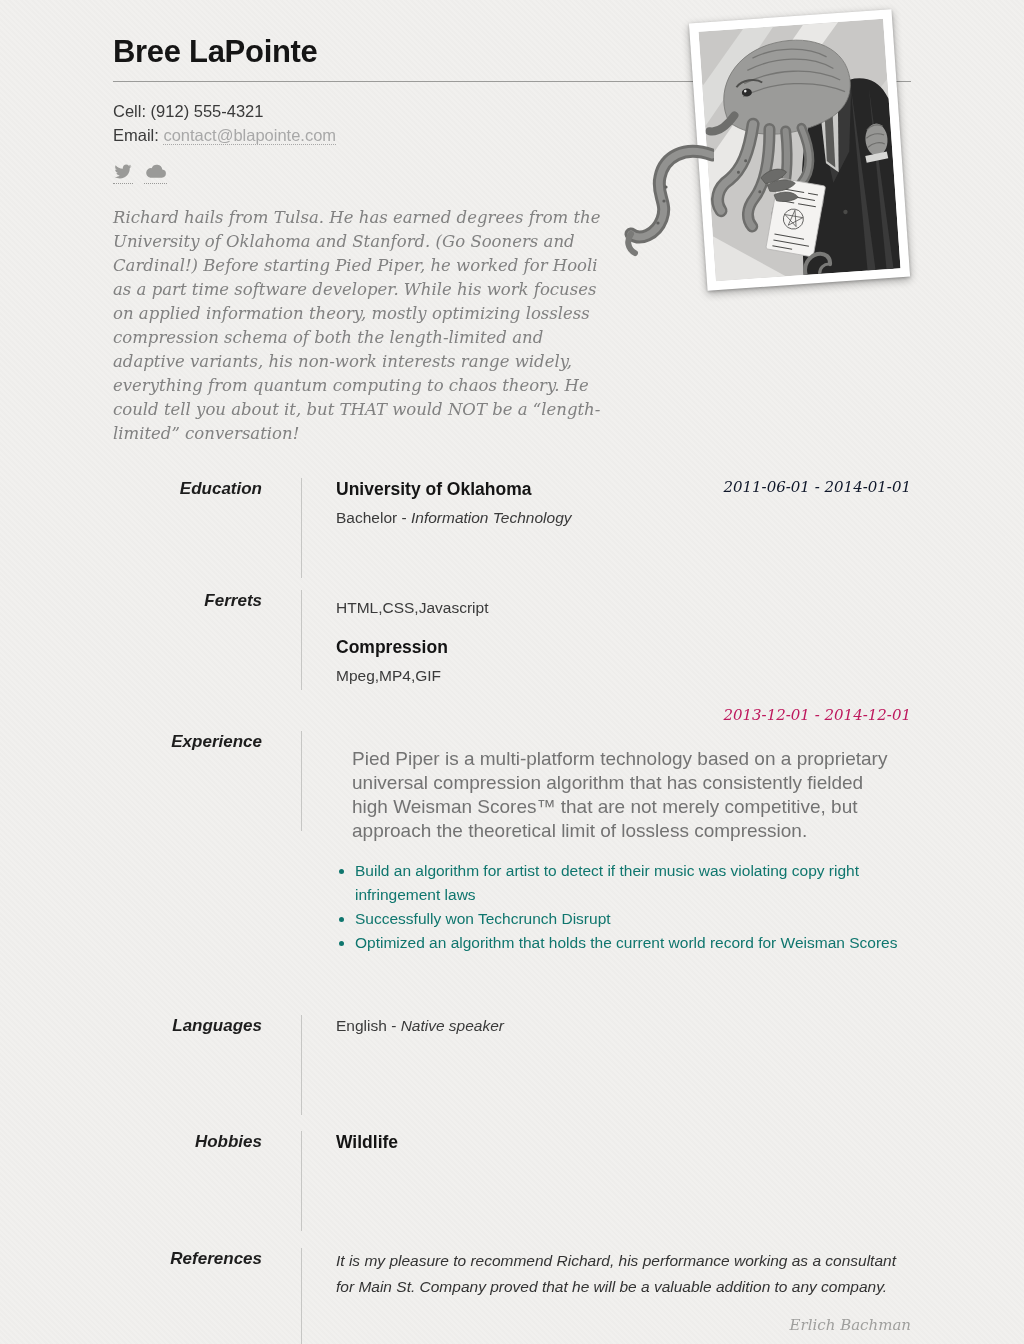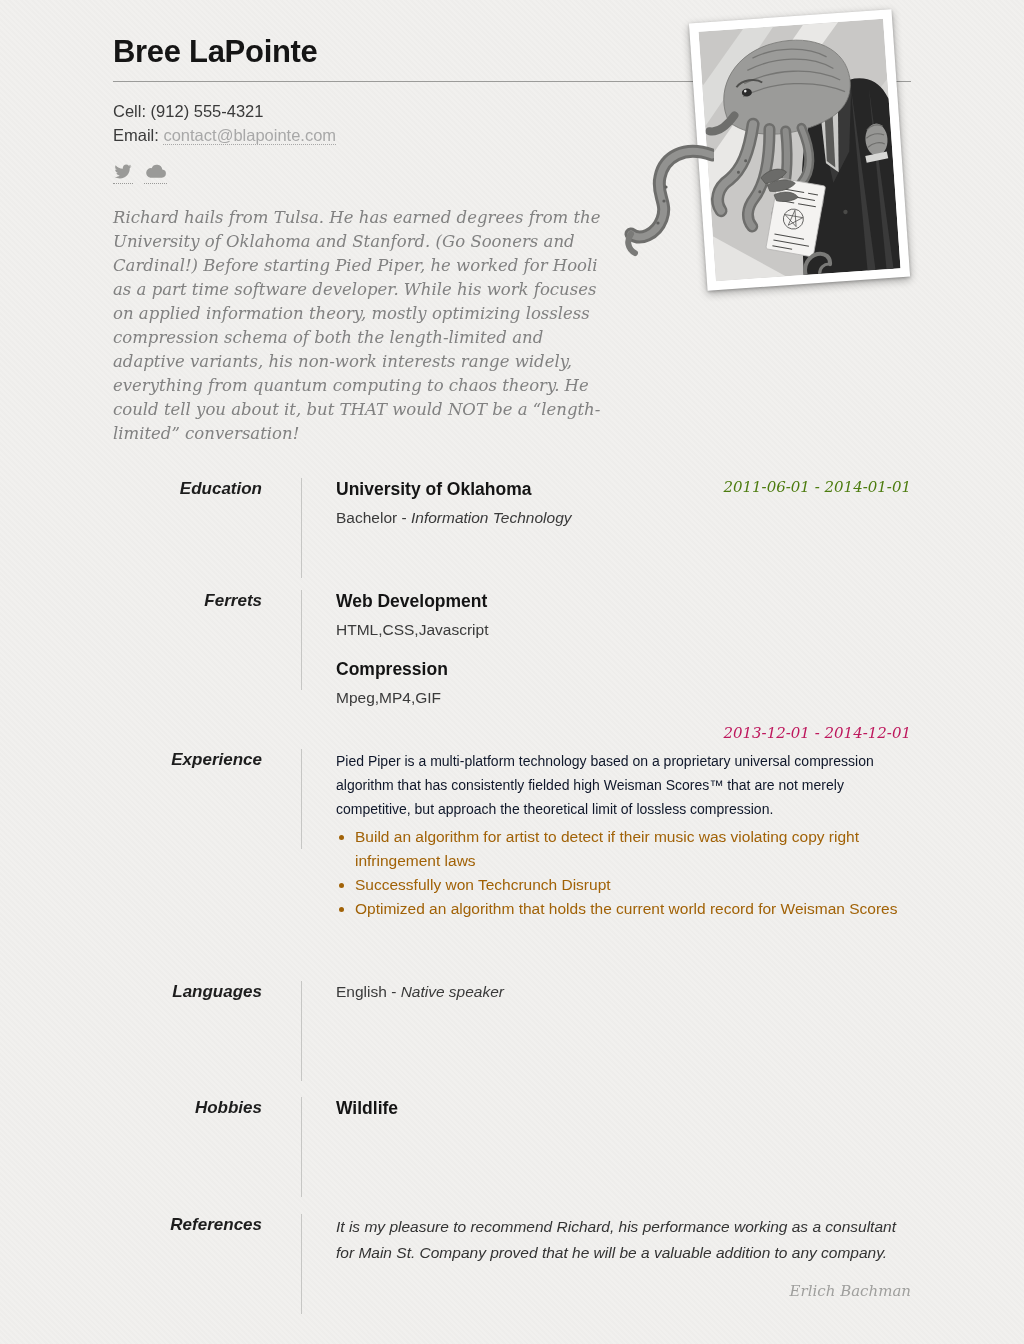--- a/index.html
+++ b/index.html
@@ -32,30 +32,30 @@
   .tentacle-out { position:absolute; left:622px; top:143px; z-index:3; }
 
   
   .sec { display:flex; align-items:flex-start;gap:12px; }
   .sec .lbl { flex:none; width:149px; text-align:right; font-weight:bold; font-style:italic; font-size:17px; line-height:22px; color:#1d1d1d; }
   .sec .vline { flex:none; width:28px; height:100px; border-right:1px solid #c6c6c4; }
   .sec .content { flex:1; min-width:0; padding-left:22px; }
   .sec h3 { margin:0; font-size:17.5px; line-height:22px; font-weight:bold; color:#141414; }
   .detail { margin:8px 0 0; font-size:15.5px; line-height:20px; color:#3a3a3a; }
   .detail .it, .it { font-style:italic; }
-  .date { float:right; font-family:"DejaVu Serif", serif; font-style:italic; font-size:15px; color:#4d7c0f; }
+  .date { float:right; font-family:"DejaVu Serif", serif; font-style:italic; font-size:15px; color:#0f172a; }
   .skill + .skill { margin-top:18px; }
 
   .sec-education { margin-top:32px; }
   .sec-skills { margin-top:12px; }
   .date-line { margin-top:15px; text-align:right; font-family:"DejaVu Serif", serif; font-style:italic; font-size:15px; line-height:20px; color:#be185d; }
   .sec-experience { margin-top:6px; }
-  .summary { margin:0; font-size:14px; line-height:24px; color:#0f172a; }
+  .summary { margin:16px; font-size:19px; line-height:24px; color:#737373; }
   .bullets { margin:4px 0 0; padding-left:19px; max-width:570px; }
-  .bullets li { font-size:15.5px; line-height:24px; color:#a16207; }
+  .bullets li { font-size:15.5px; line-height:24px; color:#0f766e; }
   .sec-languages { margin-top:60px; }
   .sec-languages .detail { margin-top:1px; }
   .sec-hobbies { margin-top:16px; }
   .sec-references { margin-top:17px; }
   .quote { margin:0; font-style:italic; font-size:15.5px; line-height:26px; color:#333; }
   .author { margin:16px 0 0; text-align:right; font-family:"DejaVu Serif", serif; font-style:italic; font-size:15px; color:#9f9f9d; }
 </style>
 </head>
 <body>
 
@@ -161,21 +161,20 @@
       </div>
       <p class="detail"><span>Bachelor - </span><span class="it">Information Technology</span></p>
     </div>
   </div>
 
   <div class="sec sec-skills">
     <div class="lbl">Ferrets</div>
     <div class="vline"></div>
     <div class="content">
       <div class="skill">
-        <h3>Web Development</h3>
         <p class="detail">HTML,CSS,Javascript</p>
       </div>
       <div class="skill">
         <h3>Compression</h3>
         <p class="detail">Mpeg,MP4,GIF</p>
       </div>
     </div>
   </div>
 
   <div class="date-line">2013-12-01 - 2014-12-01</div>

